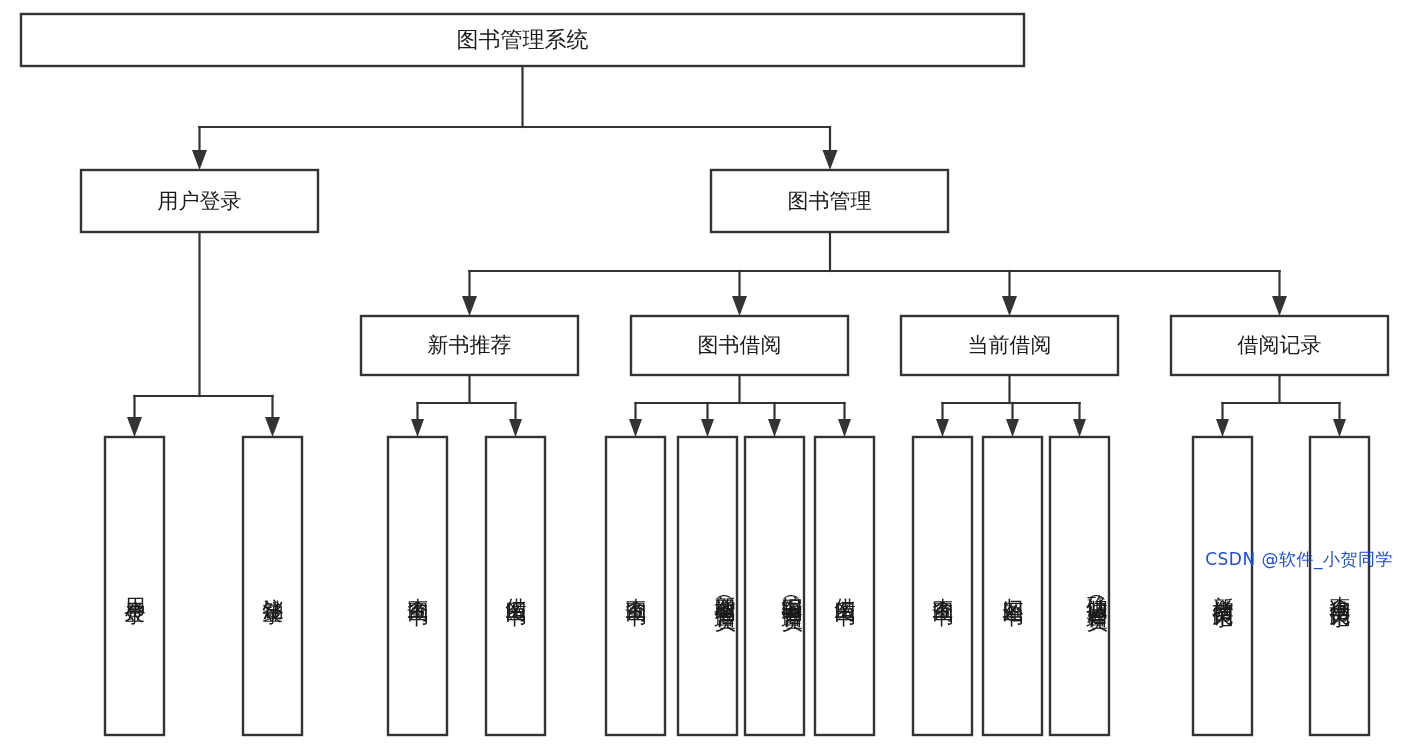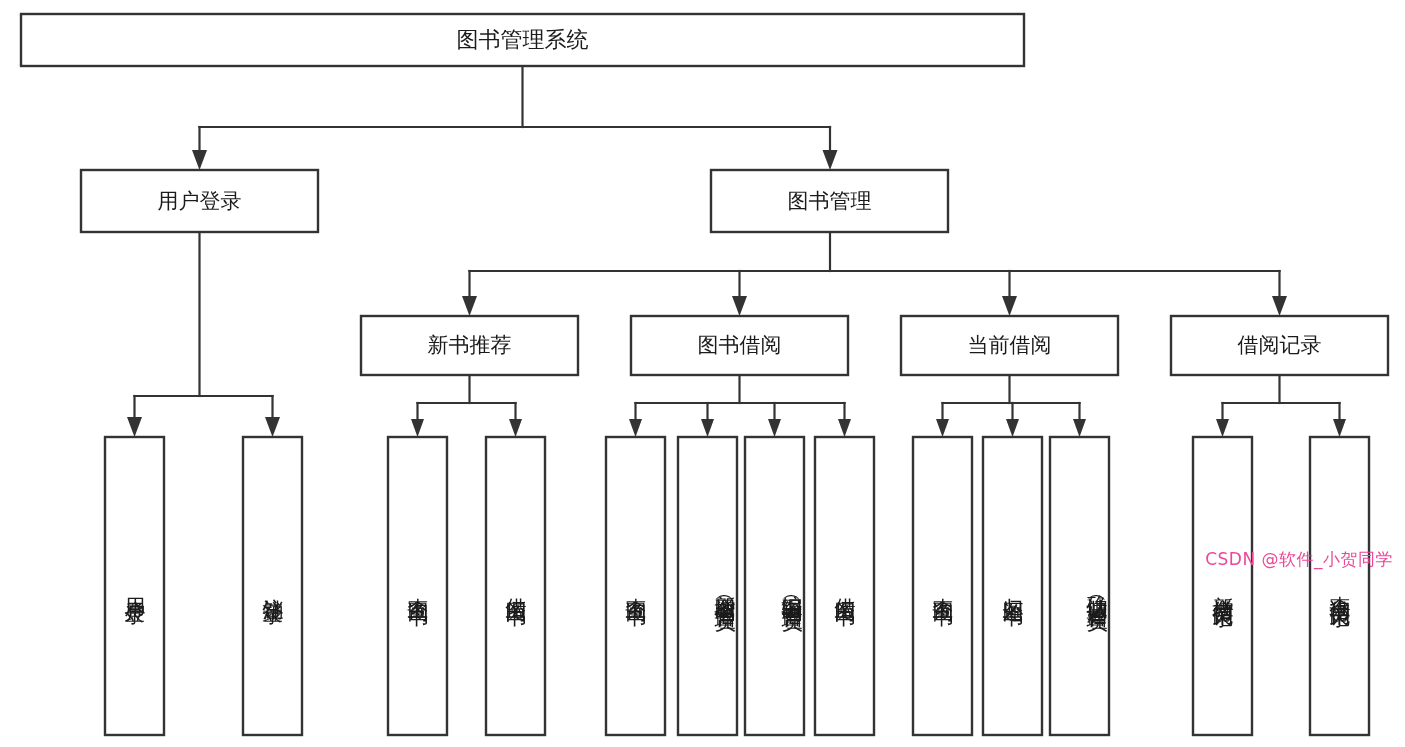--- a/index.html
+++ b/index.html
@@ -65,21 +65,21 @@
     color: #1b1b1b;
     white-space: nowrap;
     pointer-events: none;
   }
   #watermark {
     position: absolute;
     right: 12px;
     bottom: 5px;
     font-family: "DejaVu Sans", "Liberation Sans", sans-serif;
     font-size: 17px;
-    color: #ec4899;
+    color: #1d4ed8;
     letter-spacing: 0.5px;
     white-space: nowrap;
   }
 </style>
 </head>
 <body>
 
 <div id="diagram-root">
 
   <svg class="diagram" viewBox="0 0 1405 747" xmlns="http://www.w3.org/2000/svg">

